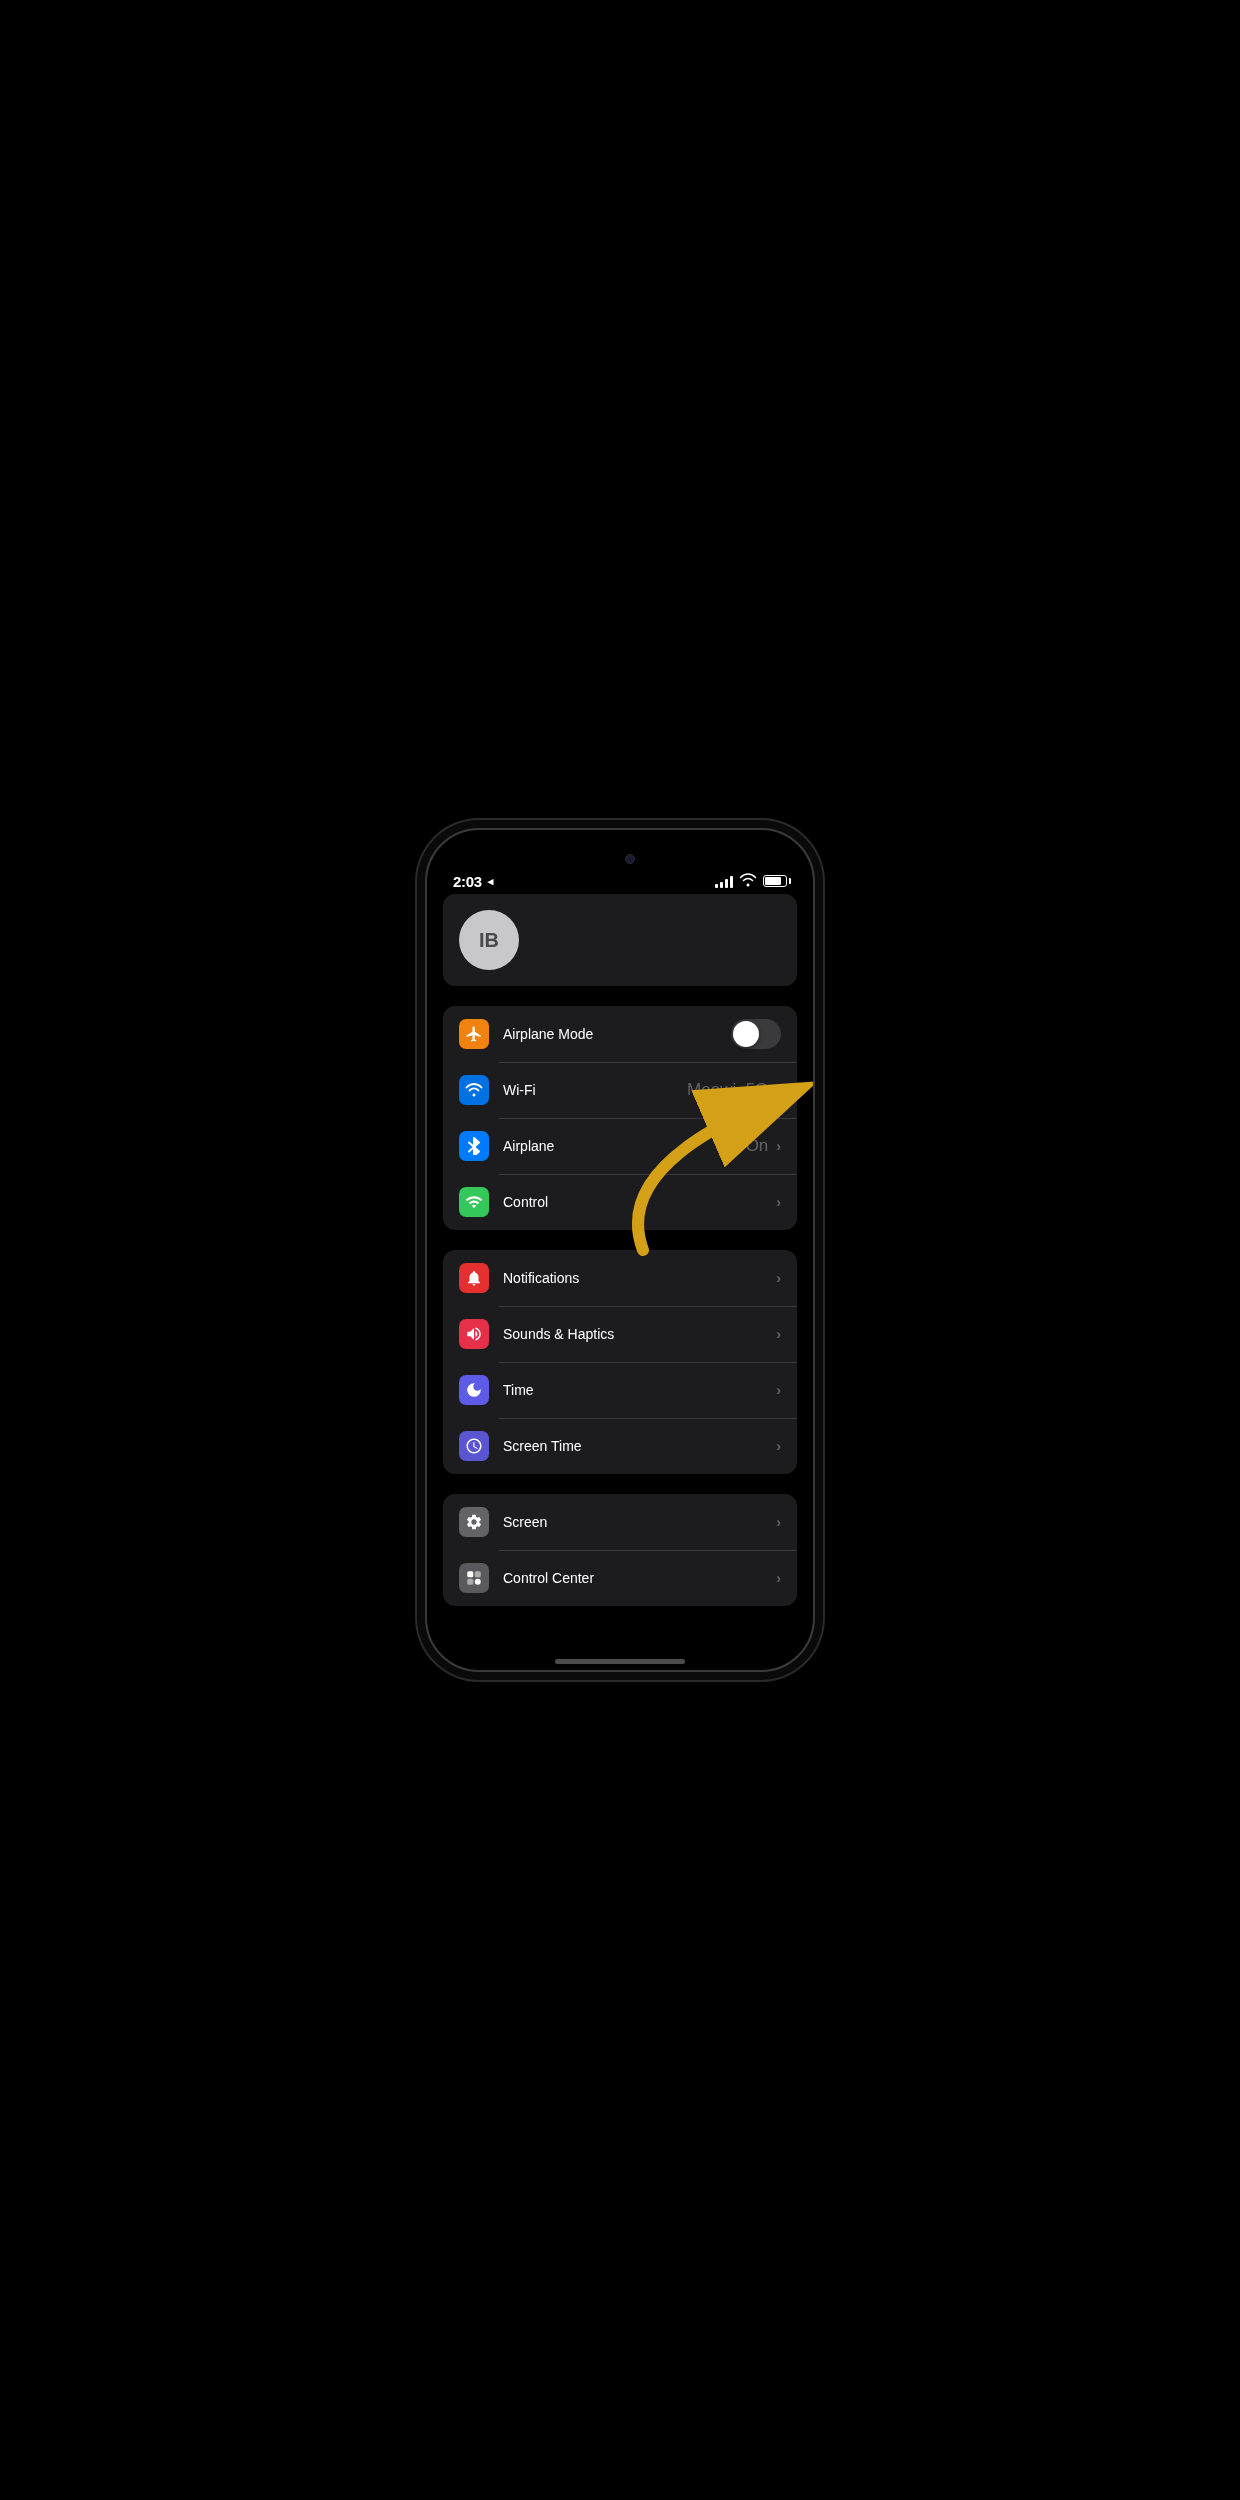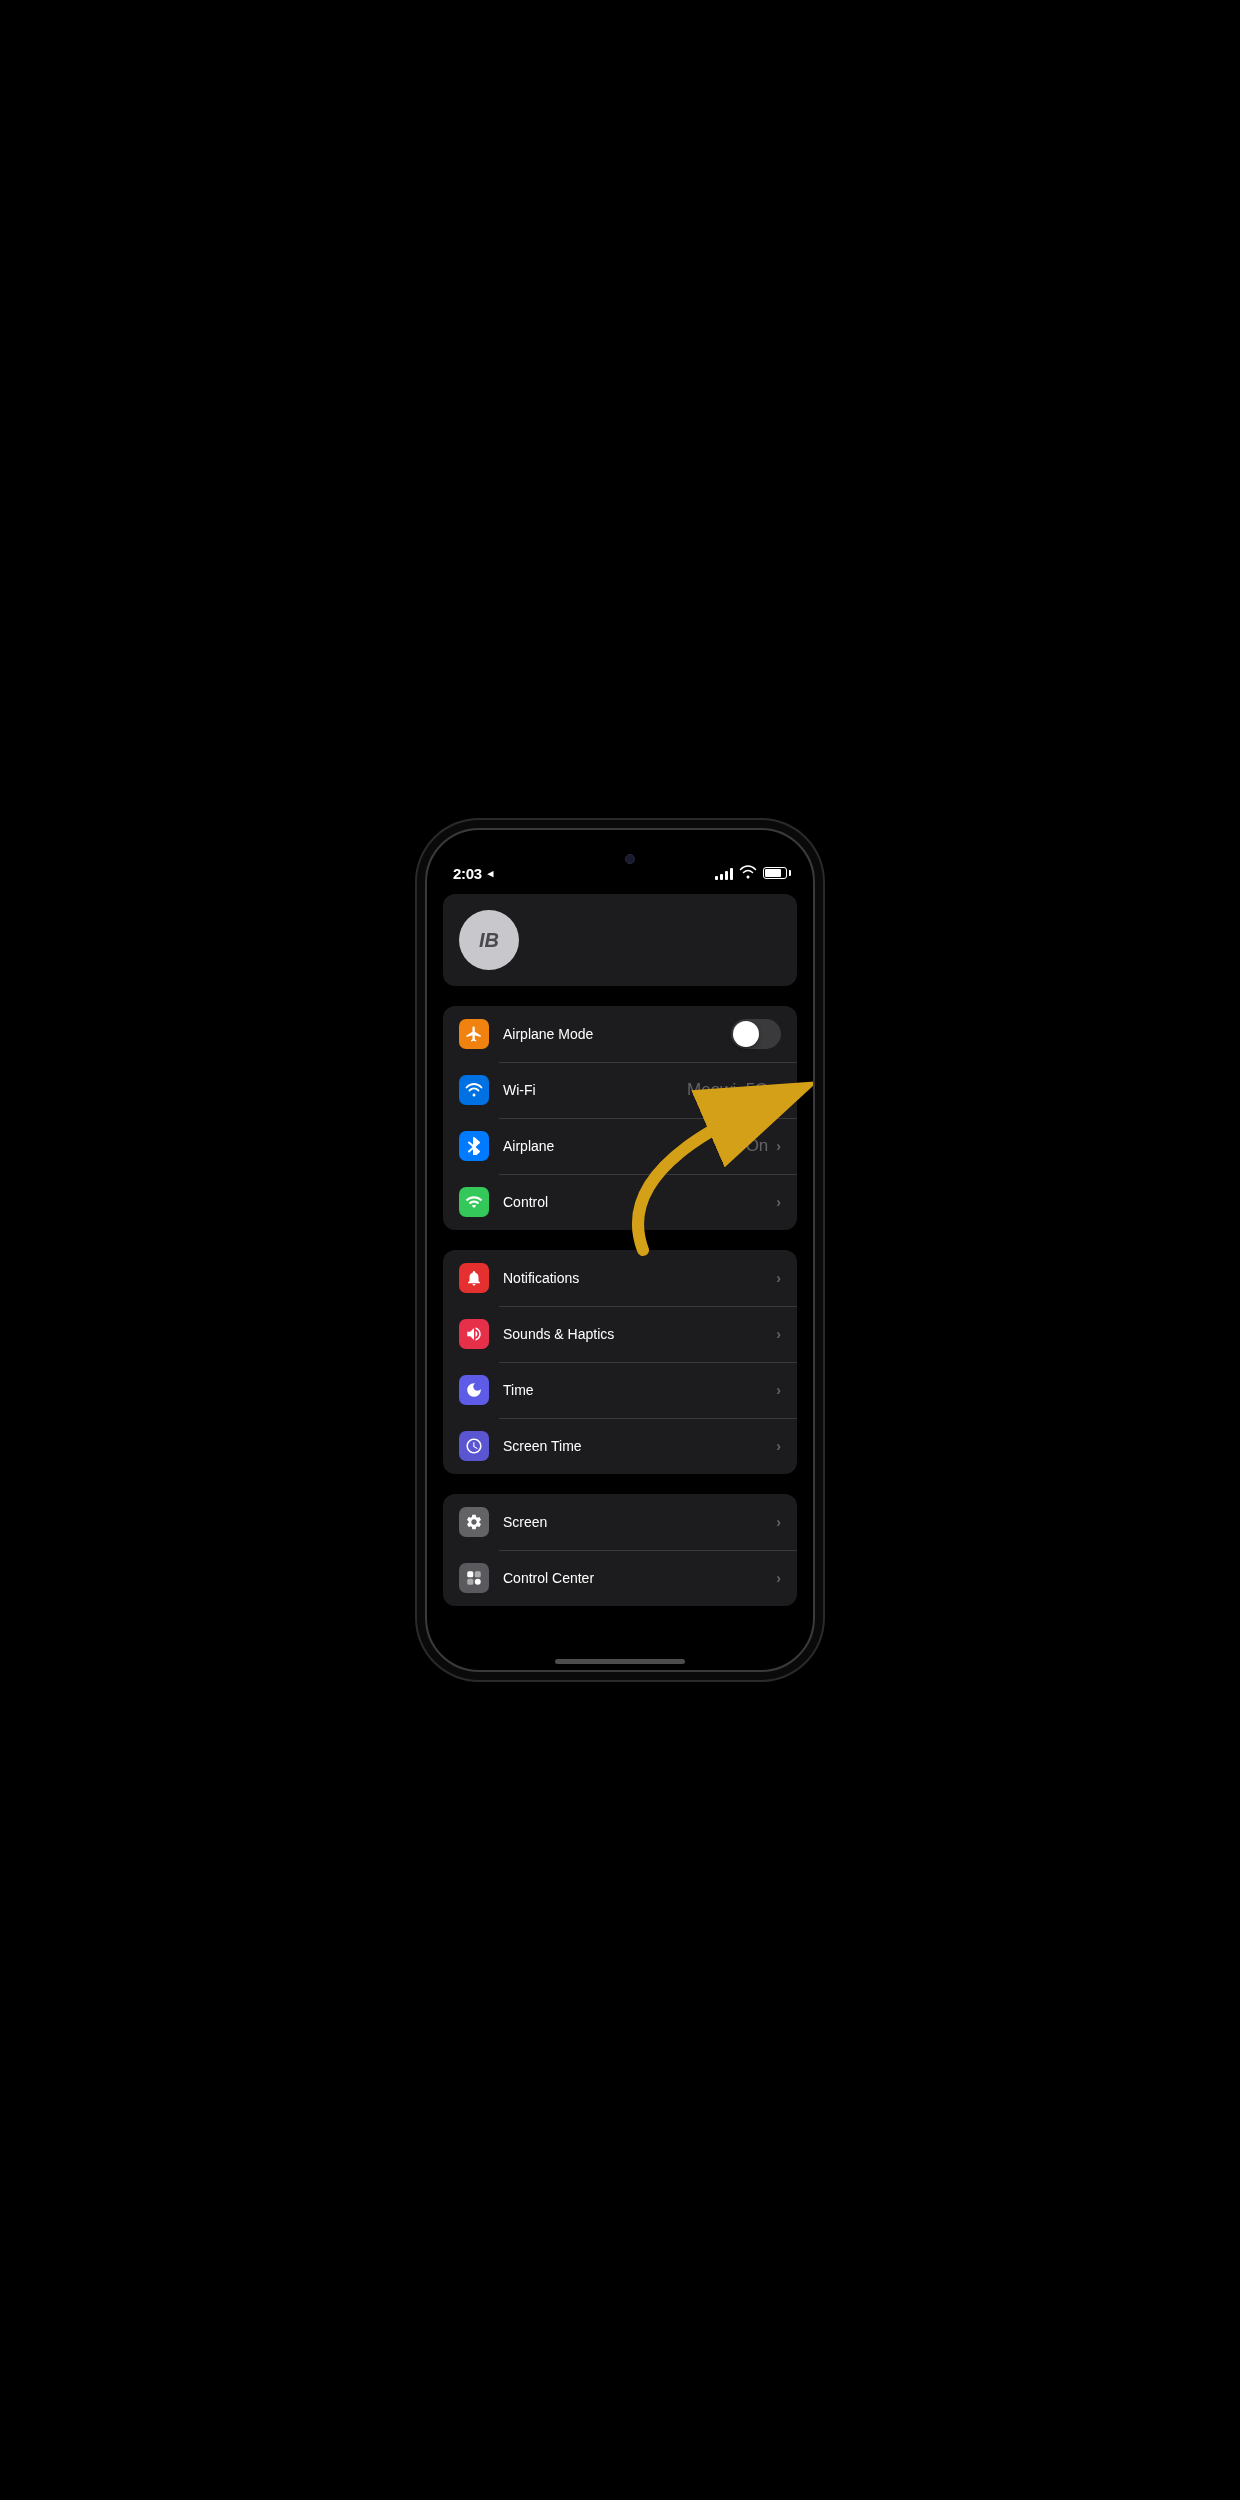--- a/index.html
+++ b/index.html
@@ -69,21 +69,21 @@
       height: 10px;
       background: #1a1a2e;
       border-radius: 50%;
       margin-left: 20px;
       border: 1px solid #2a2a3e;
     }
 
     
     .status-bar {
       position: absolute;
-      top: 0;
+      top: 8px;
       left: 0;
       right: 0;
       height: 54px;
       display: flex;
       align-items: center;
       justify-content: space-between;
       padding: 32px 26px 0;
       z-index: 99;
     }
 
@@ -177,21 +177,20 @@
     }
 
     
     .profile-card {
       background: #1c1c1e;
       border-radius: 12px;
       padding: 16px;
       margin-bottom: 20px;
       display: flex;
       align-items: center;
-      font-style: italic;
     }
 
     .avatar {
       width: 60px;
       height: 60px;
       border-radius: 50%;
       background: #c7c7cc;
       display: flex;
       align-items: center;
       justify-content: center;

